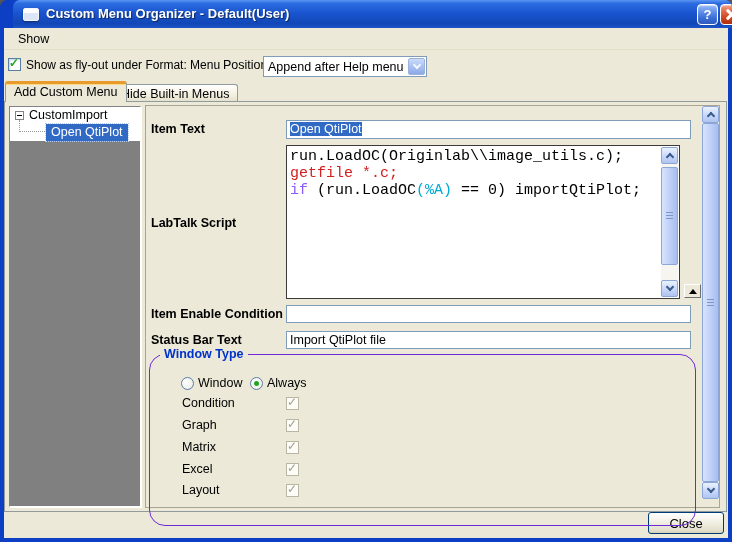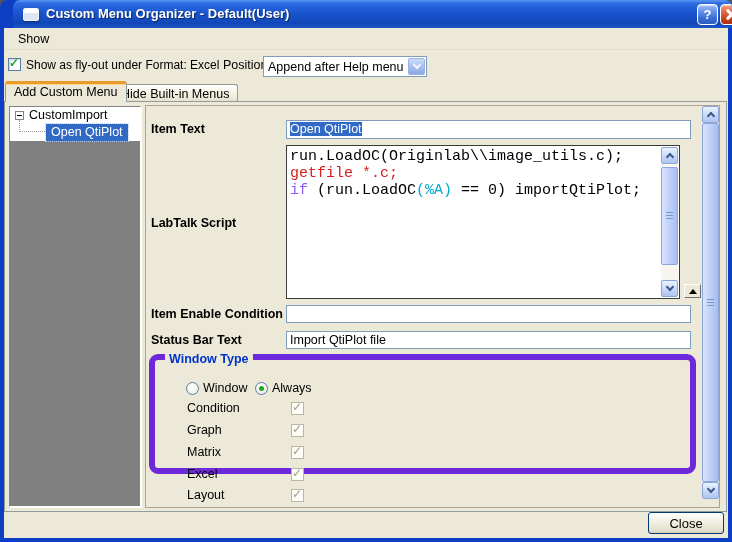--- a/index.html
+++ b/index.html
@@ -126,22 +126,22 @@
   .sb-grip { position:absolute; left:4px; top:50%; width:7px; height:9px; margin-top:-4px;
              background:repeating-linear-gradient(180deg,#7C96C8 0 1px,rgba(0,0,0,0) 1px 3px); }
 
   .spin-up { position:absolute; left:683px; top:283px; width:17px; height:14px;
              background:#ECE9D8; border:1px solid; border-color:#FFF #707070 #707070 #FFF;
              display:flex; align-items:center; justify-content:center; }
   .tri-up { width:0; height:0; border-left:4px solid rgba(0,0,0,0);
             border-right:4px solid rgba(0,0,0,0); border-bottom:5px solid #000; }
 
   
-  .groupbox { position:absolute; left:148px; top:353px; width:547px; height:120px;
-              border:6px solid #6d28d9; border-radius:9px; }
+  .groupbox { position:absolute; left:148px; top:353px; width:547px; height:172px;
+              border:1px solid #6d28d9; border-radius:16px; }
   .group-title { position:absolute; left:10px; top:-8px; padding:0 4px; background:#ECE9D8;
                  font-weight:bold; color:#0033CC; }
   .xp-radio { position:absolute; width:13px; height:13px; border-radius:50%;
               background:radial-gradient(circle at 35% 35%,#FFF 0%,#EFEFEA 70%,#D8D8CE 100%);
               border:1px solid #5A7EA4; }
   .xp-radio .dot { position:absolute; left:3px; top:3px; width:5px; height:5px;
                    border-radius:50%; background:#1FA51F; }
   .wt-label { position:absolute; white-space:nowrap; }
 
   
@@ -168,21 +168,21 @@
 
   <div class="client"></div>
 
   <div class="menubar">
     <span class="menu-item">Show</span>
   </div>
 
   <span class="xp-check" style="left:8px; top:58px;">
     <span class="mark">✓</span>
   </span>
-  <span class="opt-flyout-label">Show as fly-out under Format: Excel</span>
+  <span class="opt-flyout-label">Show as fly-out under Format: Menu</span>
   <span class="opt-pos-label">Position</span>
   <div class="combo">
     <span class="combo-value">Append after Help menu</span>
     <span class="combo-btn">
       <span class="chev chev-down"></span>
     </span>
   </div>
 
   <div class="tab tab-active">Add Custom Menu</div>
   <div class="tab tab-inactive">Hide Built-in Menus</div>

